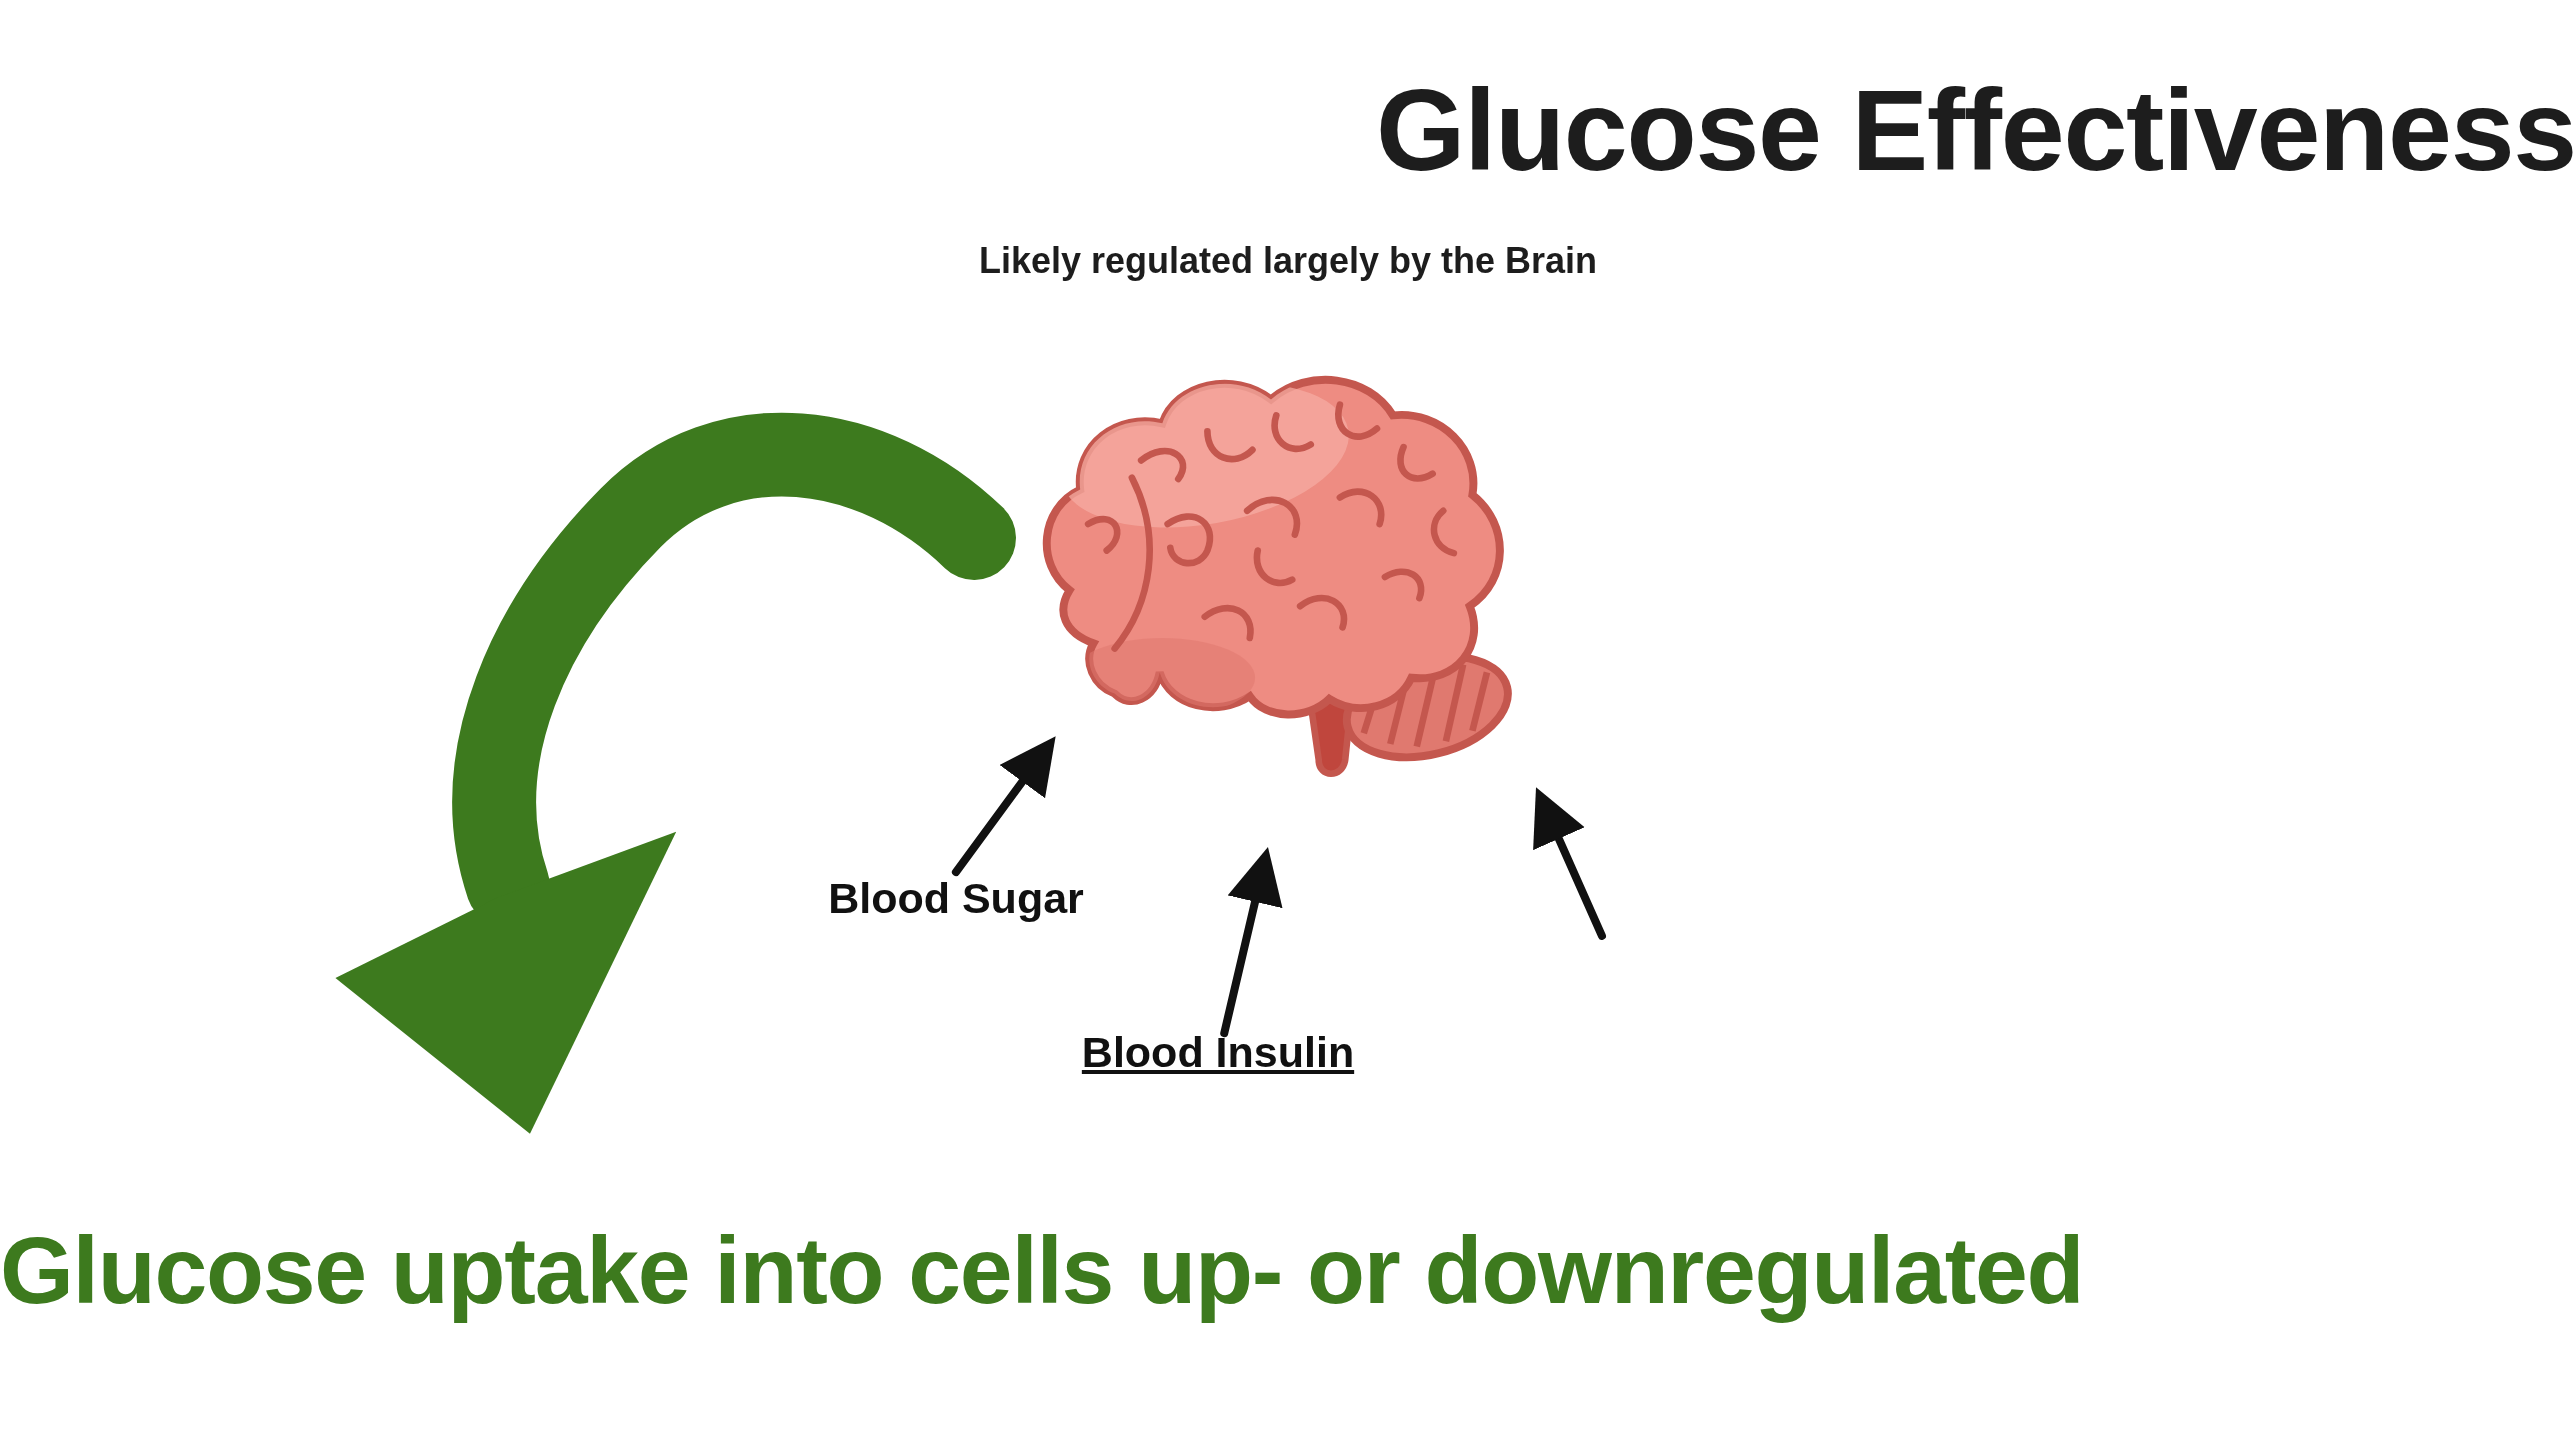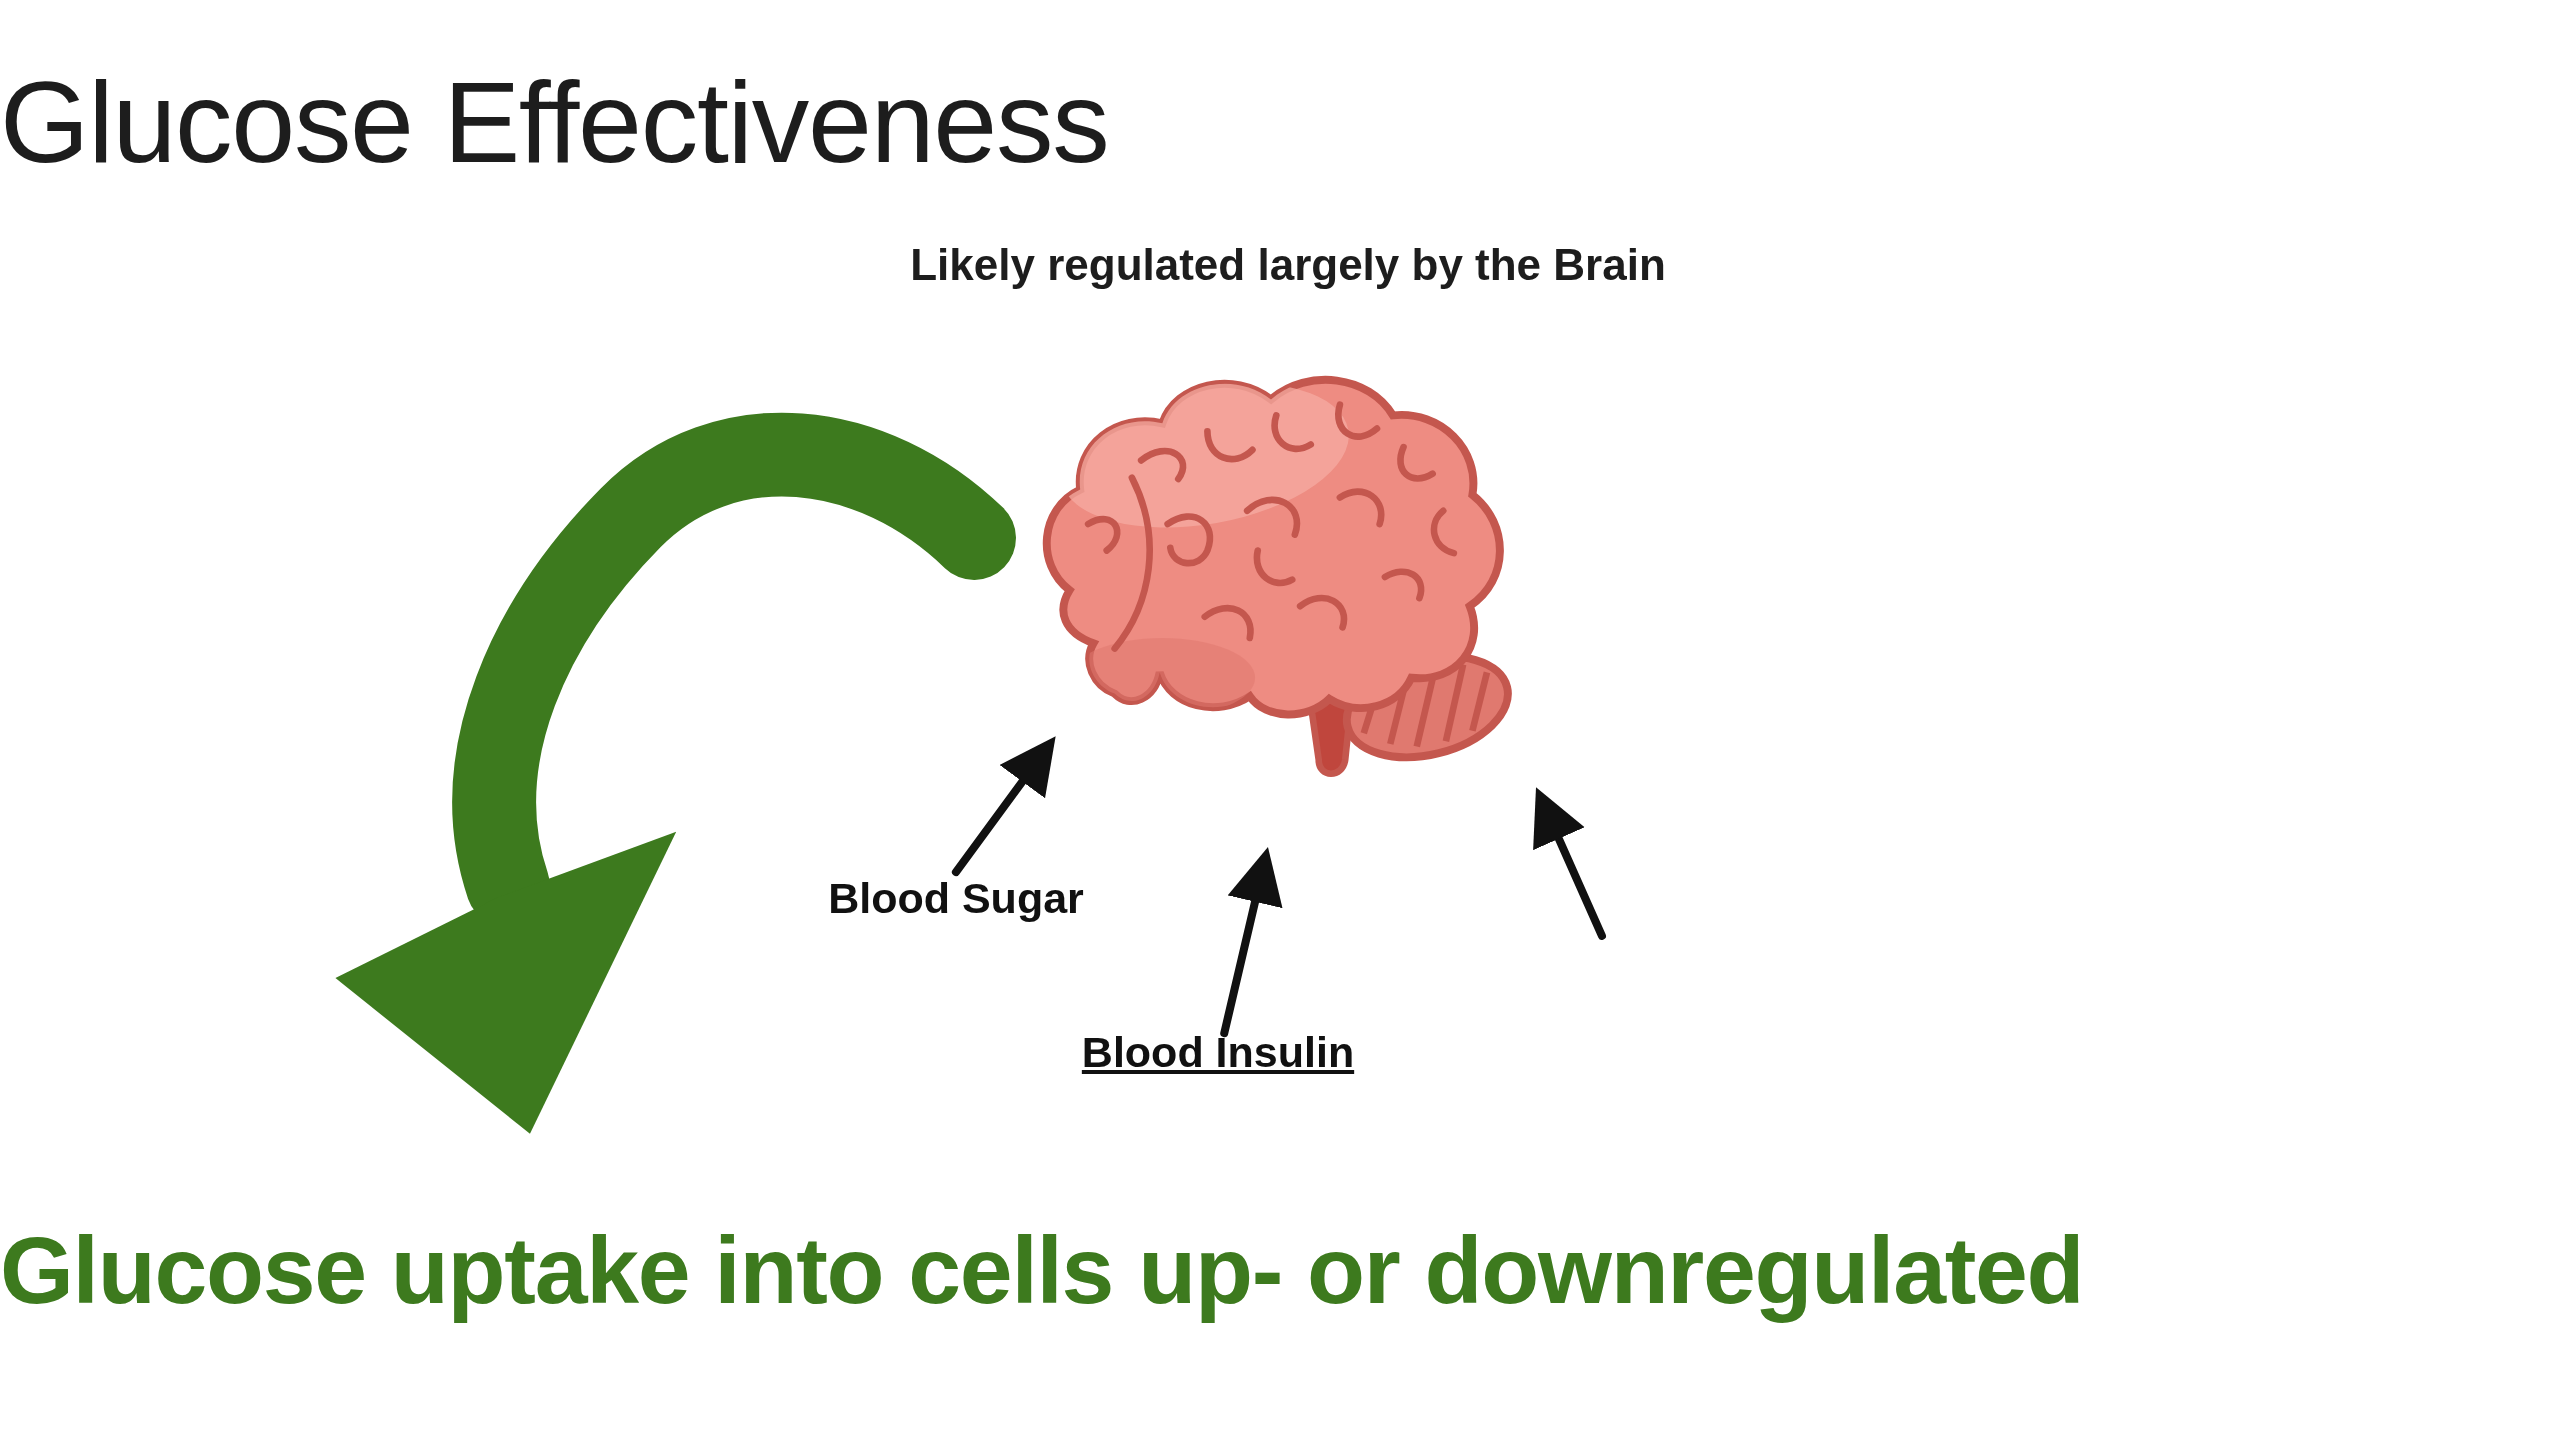--- a/index.html
+++ b/index.html
@@ -14,27 +14,27 @@
   *{margin:0;padding:0;box-sizing:border-box;}
   html,body{background:#ffffff;}
   body{
     font-family:"Liberation Sans","DejaVu Sans",sans-serif;
     width:2576px;height:1449px;overflow:hidden;
   }
   .canvas{
     position:relative;width:2576px;height:1449px;background:#ffffff;
   }
   .title{
-    position:absolute;top:56px;left:0;width:100%;
-    text-align:left;font-size:115px;font-weight:normal;
+    position:absolute;top:64px;left:0;width:100%;
+    text-align:right;font-size:115px;font-weight:bold;
     color:var(--text-dark);letter-spacing:-1.3px;
   }
   .subtitle{
     position:absolute;top:240px;left:0;width:100%;
-    text-align:center;font-size:44px;font-weight:bold;
+    text-align:center;font-size:36px;font-weight:bold;
     color:var(--text-dark);
   }
   .brain-wrap{
     position:absolute;left:1006px;top:349px;width:530px;height:456px;
   }
   .overlay-svg{
     position:absolute;left:0;top:0;width:2576px;height:1449px;
     pointer-events:none;
   }
   .label{

